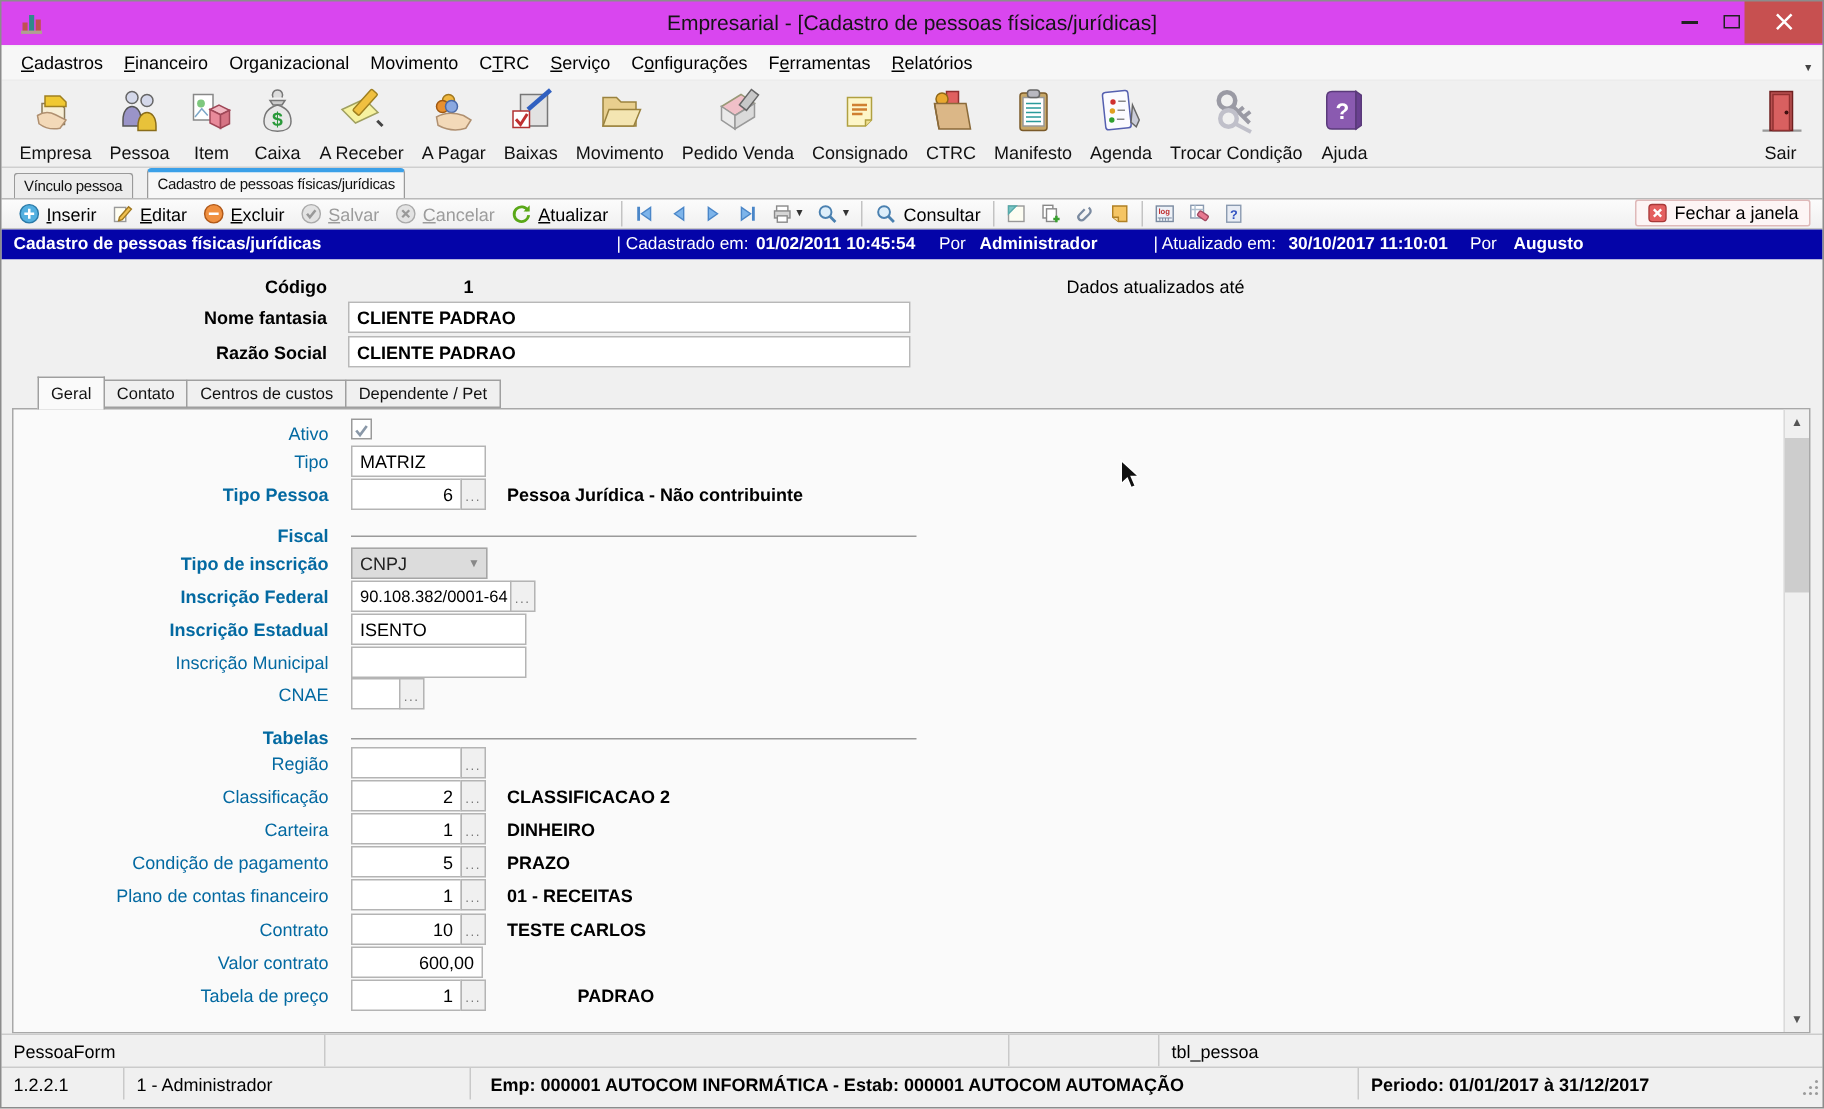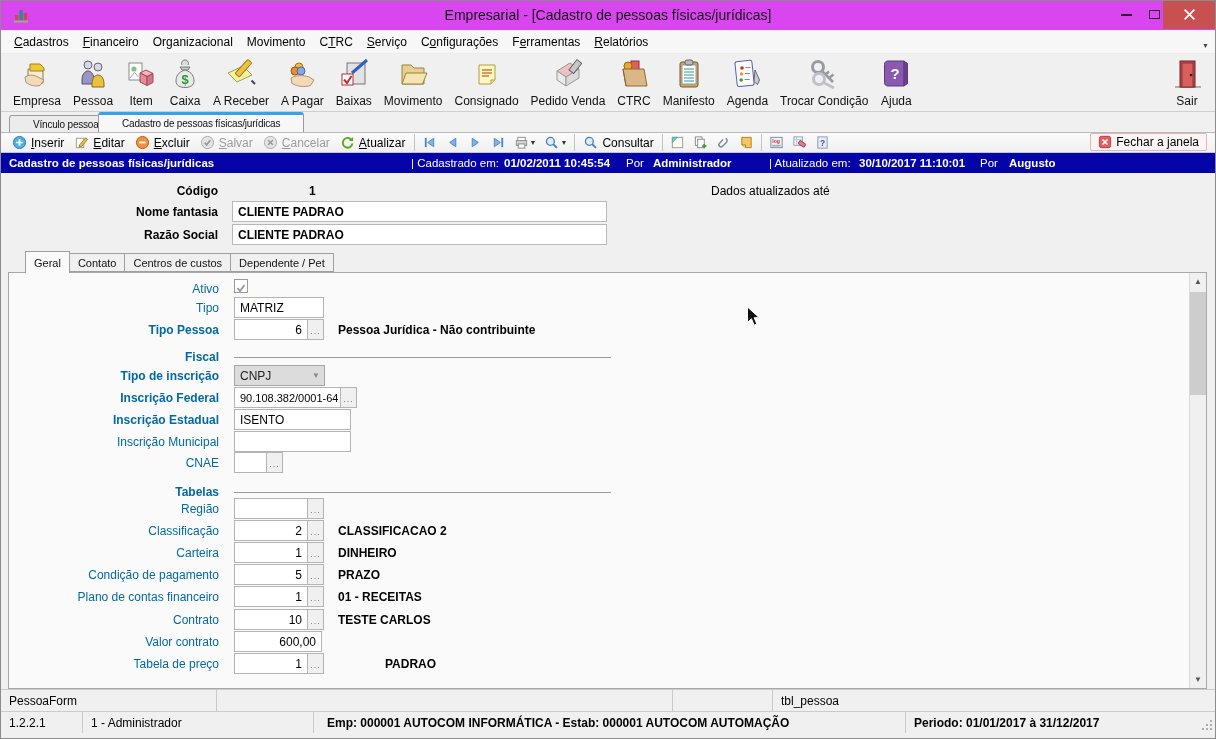--- a/index.html
+++ b/index.html
@@ -22,21 +22,21 @@
 .menu-item{padding:3px 7px;white-space:nowrap;}
 .menu-overflow{position:absolute;right:7px;top:42px;font-size:7px;color:#444;}
 
 .toolbar{position:absolute;top:54px;left:1px;right:1px;height:58px;background:#f0f0f0;border-bottom:1px solid #cfcfcf;display:flex;align-items:flex-start;padding:3px 6px 0 6px;}
 .tb-btn{display:flex;flex-direction:column;align-items:center;padding:1px 6px 0;}
 .tb-btn svg{width:32px;height:32px;}
 .tb-label{font-size:12px;color:#111;white-space:nowrap;}
 .tb-spacer{flex:1;}
 
 .pagetabs{position:absolute;top:112px;left:1px;right:1px;height:20px;background:#f0f0f0;}
-.ptab{position:absolute;border:1px solid #9a9a9a;border-bottom:none;border-radius:3px 3px 0 0;background:#ececec;font-size:10px;letter-spacing:-0.2px;display:flex;align-items:center;padding:0 23px;color:#111;white-space:nowrap;}
+.ptab{position:absolute;border:1px solid #9a9a9a;border-bottom:none;border-radius:3px 3px 0 0;background:#ececec;font-size:10px;letter-spacing:-0.2px;display:flex;align-items:center;padding:0 6px;color:#111;white-space:nowrap;}
 .ptab.inactive{top:3px;height:17px;}
 .ptab.active{top:0;height:20px;background:#f7f7f7;border-top:3px solid #3ba0e8;z-index:2;}
 
 .actionbar{position:absolute;top:132px;left:1px;right:1px;height:21px;background:linear-gradient(#fcfcfc,#f0f0f0);border-top:1px solid #b9b9b9;border-bottom:1px solid #c6c6c6;display:flex;align-items:center;padding-left:6px;font-size:12px;}
 .ab-btn{display:flex;align-items:center;gap:4px;padding:0 5px;height:19px;color:#000;white-space:nowrap;}
 .ab-btn.disabled{color:#9c9c9c;}
 .ab-btn svg{width:15px;height:15px;}
 .ab-ico{padding:0 4px;display:flex;align-items:center;}
 .ab-ico svg{width:15px;height:15px;}
 .ab-sep{width:1px;height:17px;background:#c3c3c3;margin:0 3px;}
@@ -185,34 +185,34 @@
     </div>
     <div class="tb-btn">
       <span><svg viewBox="0 0 32 32">
           <path d="M5 7h9l3 3h10v16H5z" fill="#e8cf8e" stroke="#9a823e"></path>
           <path d="M5 26l4-11h21l-4.5 11z" fill="#f4e5b2" stroke="#9a823e"></path>
         </svg></span>
       <span class="tb-label">Movimento</span>
     </div>
     <div class="tb-btn">
       <span><svg viewBox="0 0 32 32">
-          <path d="M8 7h16v15l-4 4H8z" fill="#fdf6c8" stroke="#b0a040"></path>
-          <path d="M20 26v-4h4" fill="#f0e090" stroke="#b0a040"></path>
-          <path d="M11 12h10M11 15h10M11 18h7" stroke="#d08030" stroke-width="1.6"></path>
-        </svg></span>
-      <span class="tb-label">Consignado</span>
-    </div>
-    <div class="tb-btn">
-      <span><svg viewBox="0 0 32 32">
           <path d="M5 13l13-8 9 6-13 8z" fill="#f0c0c8" stroke="#997"></path>
           <path d="M5 13l9 6v9l-9-6z" fill="#eaeaea" stroke="#999"></path>
           <path d="M14 19l13-8v9l-13 8z" fill="#dadada" stroke="#999"></path>
           <rect x="20" y="2" width="6" height="13" transform="rotate(38 23 9)" fill="#c8c8c8" stroke="#666"></rect>
         </svg></span>
       <span class="tb-label">Pedido Venda</span>
+    </div>
+    <div class="tb-btn">
+      <span><svg viewBox="0 0 32 32">
+          <path d="M8 7h16v15l-4 4H8z" fill="#fdf6c8" stroke="#b0a040"></path>
+          <path d="M20 26v-4h4" fill="#f0e090" stroke="#b0a040"></path>
+          <path d="M11 12h10M11 15h10M11 18h7" stroke="#d08030" stroke-width="1.6"></path>
+        </svg></span>
+      <span class="tb-label">Consignado</span>
     </div>
     <div class="tb-btn">
       <span><svg viewBox="0 0 32 32">
           <rect x="13" y="3" width="8" height="9" fill="#e06060" stroke="#903030"></rect>
           <circle cx="10" cy="8" r="4" fill="#e8a830" stroke="#906818"></circle>
           <path d="M5 11h21l3 17H8z" fill="#dbb787" stroke="#8a6a3a"></path>
           <path d="M5 11l3 17" stroke="#8a6a3a"></path>
         </svg></span>
       <span class="tb-label">CTRC</span>
     </div>

